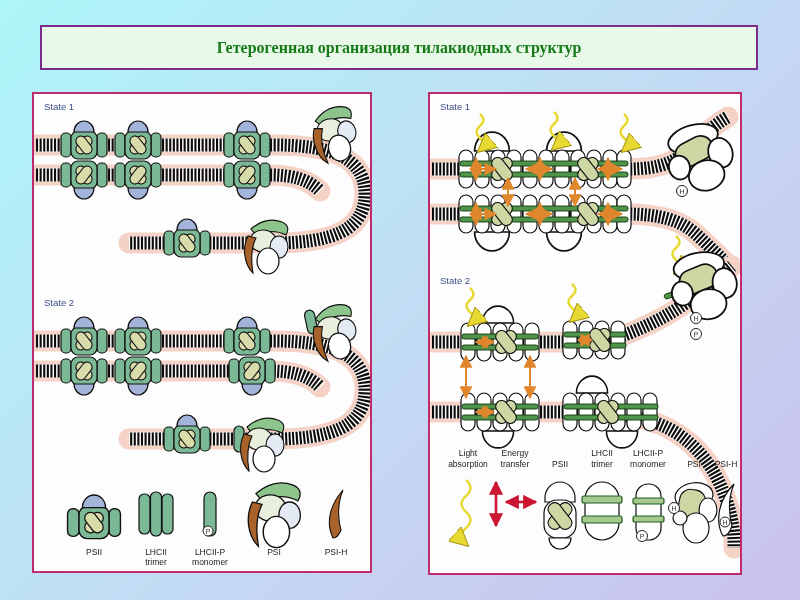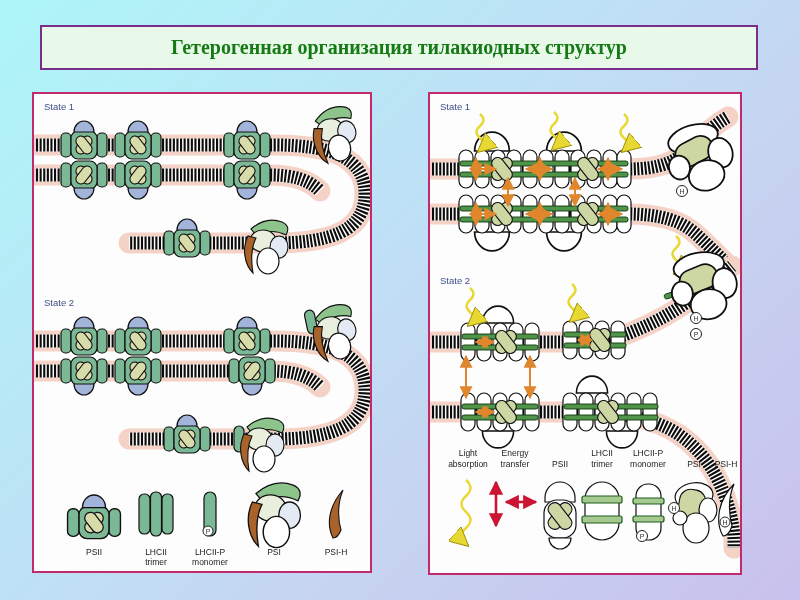--- a/index.html
+++ b/index.html
@@ -1,21 +1,21 @@
 <!DOCTYPE html>
 <html><head>
 <meta charset="utf-8">
 <style>
   html,body{margin:0;padding:0}
   .slide{position:relative;width:800px;height:600px;overflow:hidden;
     background:linear-gradient(135deg,#adf6f8 0%,#bfe0f5 45%,#c6d4f1 65%,#c9c1ed 100%);
     font-family:"Liberation Sans",sans-serif}
   .title-box{position:absolute;left:40px;top:25px;width:714px;height:41px;
     background:#e9f9e9;border:2px solid #7b2d8b;display:flex;align-items:center;justify-content:center}
-  .title-box span{font-family:"Liberation Serif",serif;font-weight:bold;font-size:20px;color:#157a15}
+  .title-box span{font-family:"Liberation Serif",serif;font-weight:bold;font-size:16px;color:#157a15}
   .panel{position:absolute;background:#fdfdfd;border:2px solid #c22a6e}
   .panel-left{left:32px;top:92px;width:336px;height:477px}
   .panel-right{left:428px;top:92px;width:310px;height:479px}
   svg{display:block}
   svg text{font-family:"Liberation Sans",sans-serif}
   .slab{font-size:9.5px;fill:#3d4f88}
   .leg{font-size:8.5px;fill:#222;text-anchor:middle}
   .grn{fill:#7ab896;stroke:#101010;stroke-width:1.2}
   .core{fill:#d8dbaa;stroke:#101010;stroke-width:1.1}
   .cap{fill:#a3b4da;stroke:#101010;stroke-width:1.2}

